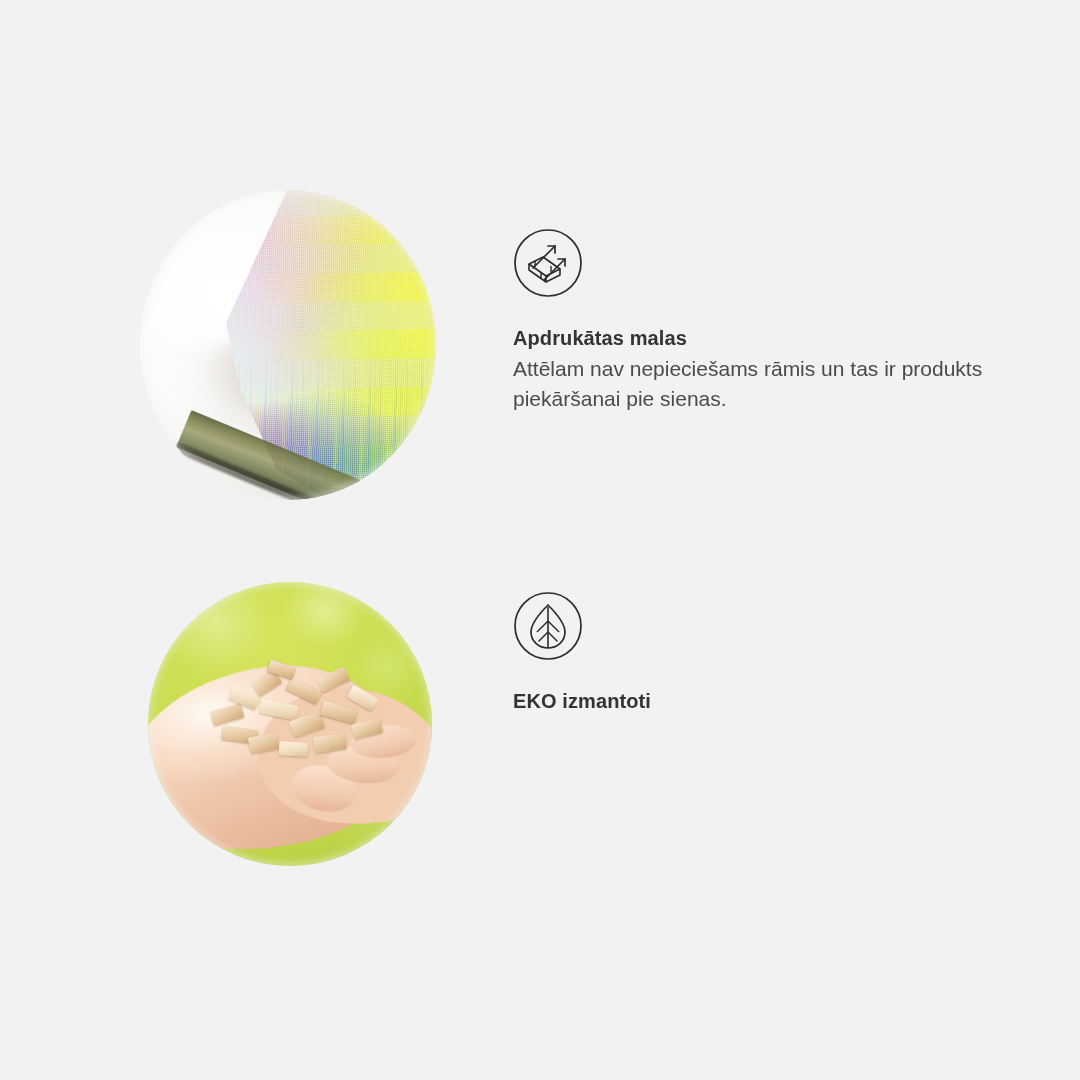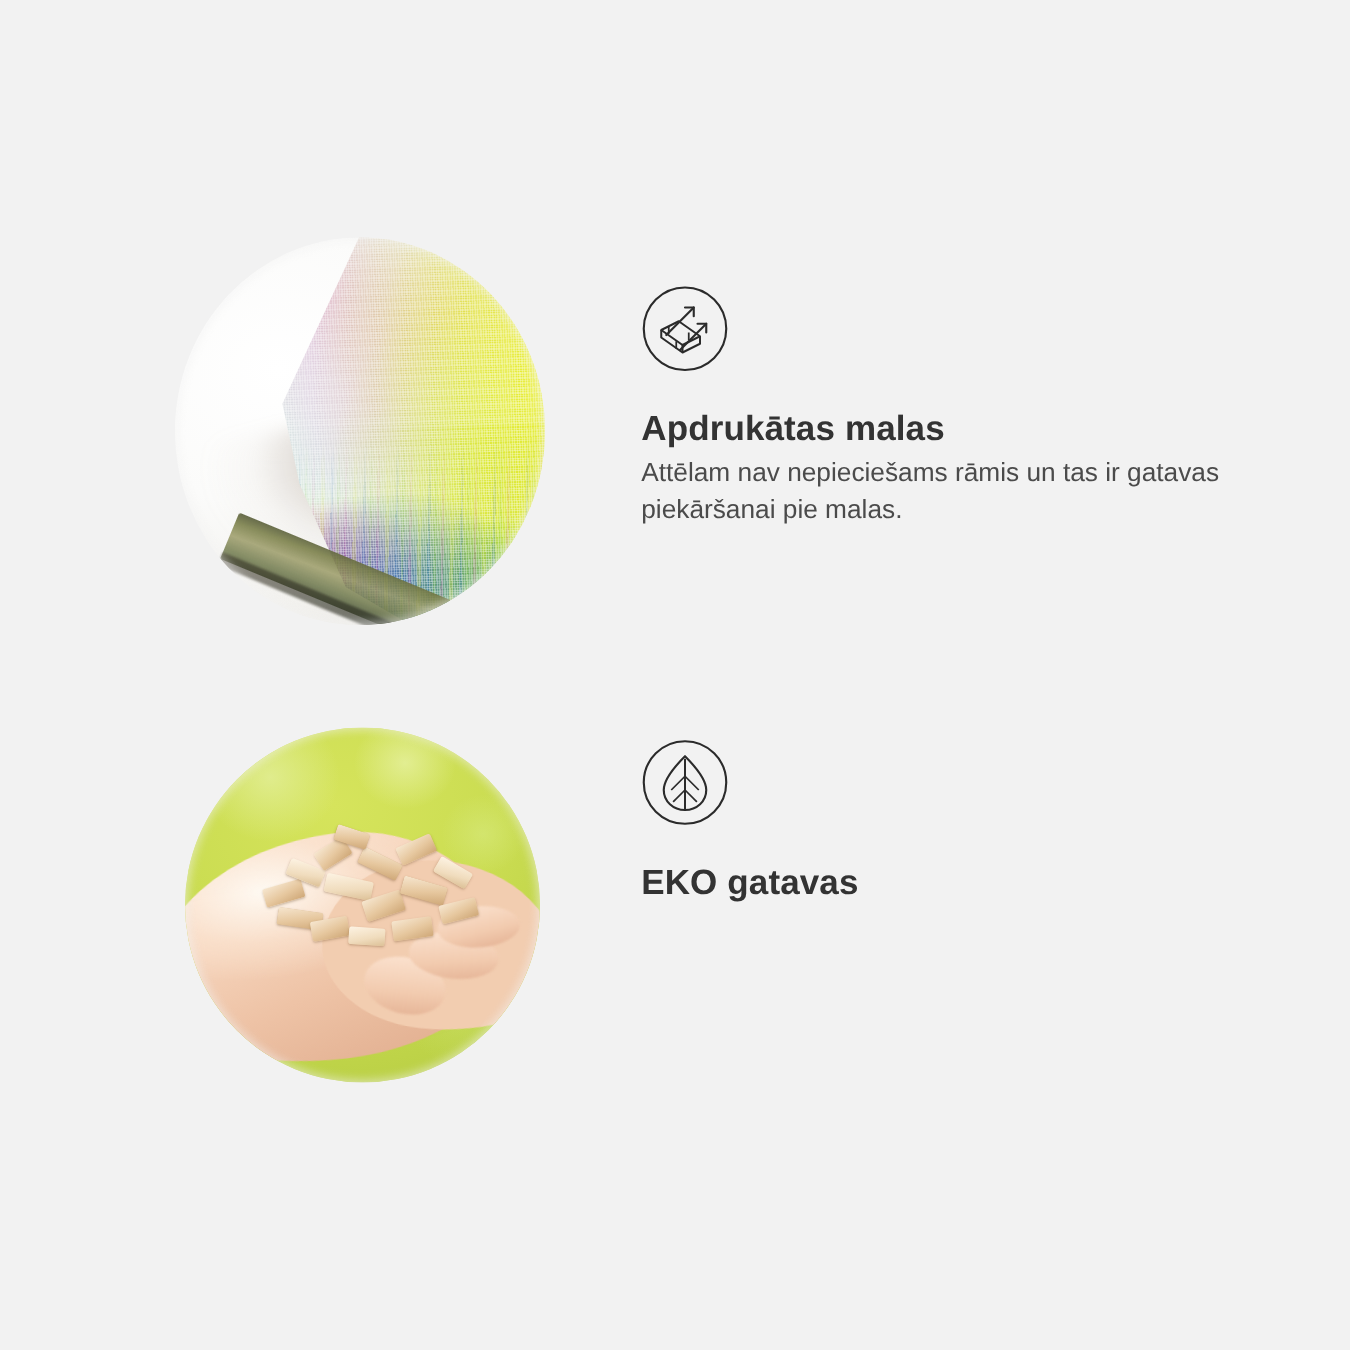--- a/index.html
+++ b/index.html
@@ -249,21 +249,21 @@
   #text-eco          { top: 591px; width: 510px; }
 
   .icon-circle {
     display: block;
     width: 70px;
     height: 70px;
     margin-bottom: 28px;
   }
   .feature-title {
     margin: 0 0 4px 0;
-    font-size: 28px;
+    font-size: 20px;
     font-weight: bold;
     color: #333333;
     letter-spacing: .1px;
     line-height: 1.2;
   }
   .feature-desc {
     margin: 0;
     font-size: 21px;
     font-weight: normal;
     color: #4b4b4b;
@@ -300,21 +300,21 @@
       <path d="M38 38 L38 44" fill="none" stroke="#2b2b2b" stroke-width="1.4"></path>
 
       <path d="M20 40 L42 18" fill="none" stroke="#2b2b2b" stroke-width="1.7" stroke-linecap="round"></path>
       <path d="M35 18 L42 18 L42 25" fill="none" stroke="#2b2b2b" stroke-width="1.7" stroke-linecap="round" stroke-linejoin="round"></path>
 
       <path d="M31 52 L52 31" fill="none" stroke="#2b2b2b" stroke-width="1.7" stroke-linecap="round"></path>
       <path d="M45 31 L52 31 L52 38" fill="none" stroke="#2b2b2b" stroke-width="1.7" stroke-linecap="round" stroke-linejoin="round"></path>
     </svg>
   </span>
   <h2 class="feature-title">Apdrukātas malas</h2>
-  <p class="feature-desc">Attēlam nav nepieciešams rāmis un tas ir gatavas piekāršanai pie malas.</p>
+  <p class="feature-desc">Attēlam nav nepieciešams rāmis un tas ir produkts piekāršanai pie sienas.</p>
 </div>
 
 <div class="media-circle" id="media-eco">
   <div class="photo-eco">
     <div class="bokeh-blur"></div>
     <div class="hands">
       <div class="hand-shadow"></div>
       <div class="palm-left"></div>
       <div class="palm-right"></div>
       <div class="finger" style="left:52%;top:54%;width:20%;height:22%;transform:rotate(14deg);"></div>
@@ -349,14 +349,14 @@
     <svg viewBox="0 0 70 70" width="70" height="70" aria-hidden="true">
       <circle cx="35" cy="35" r="33" fill="none" stroke="#2b2b2b" stroke-width="1.7"></circle>
       <path d="M35 14 C47 26 52 34 52 41 C52 50 44.5 57 35 57 C25.5 57 18 50 18 41 C18 34 23 26 35 14 Z" fill="none" stroke="#2b2b2b" stroke-width="1.7" stroke-linejoin="round"></path>
       <path d="M35 16 L35 57" fill="none" stroke="#2b2b2b" stroke-width="1.6"></path>
       <path d="M35 30 L24 41" fill="none" stroke="#2b2b2b" stroke-width="1.4"></path>
       <path d="M35 30 L46 41" fill="none" stroke="#2b2b2b" stroke-width="1.4"></path>
       <path d="M35 41 L25.5 50.5" fill="none" stroke="#2b2b2b" stroke-width="1.4"></path>
       <path d="M35 41 L44.5 50.5" fill="none" stroke="#2b2b2b" stroke-width="1.4"></path>
     </svg>
   </span>
-  <h2 class="feature-title">EKO gatavas</h2>
+  <h2 class="feature-title">EKO izmantoti</h2>
 </div>
 
 </body></html>

